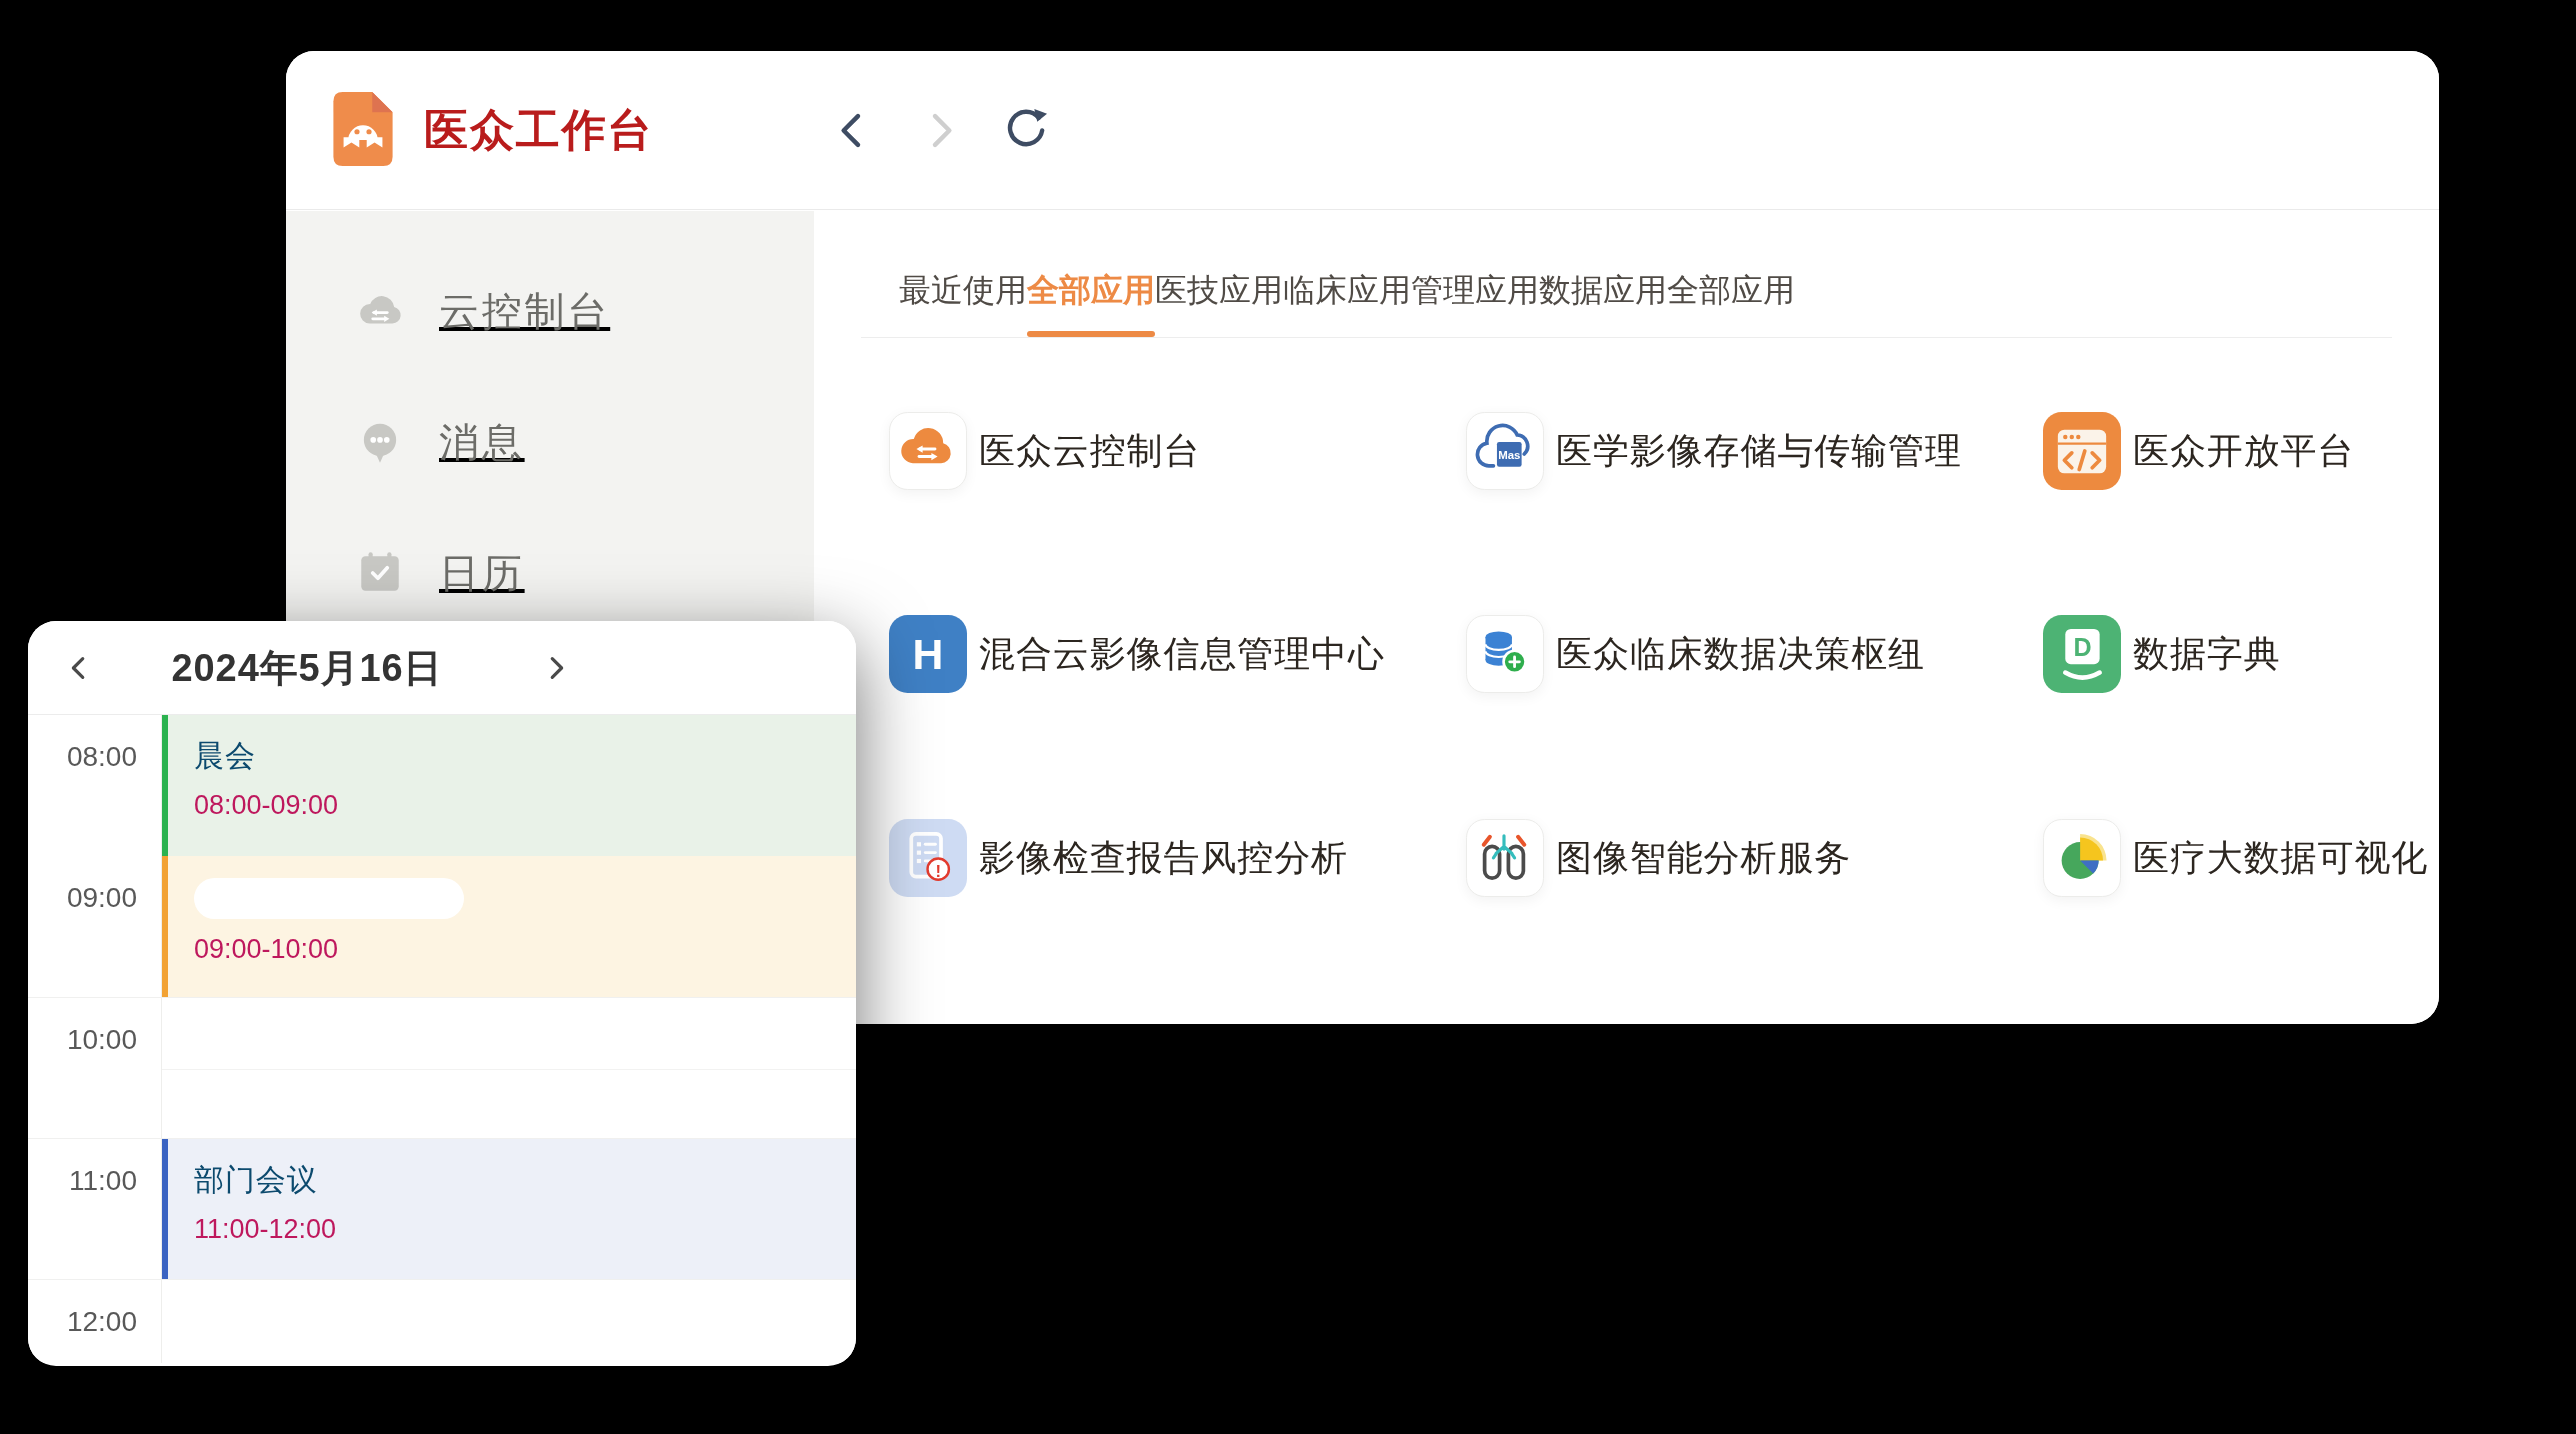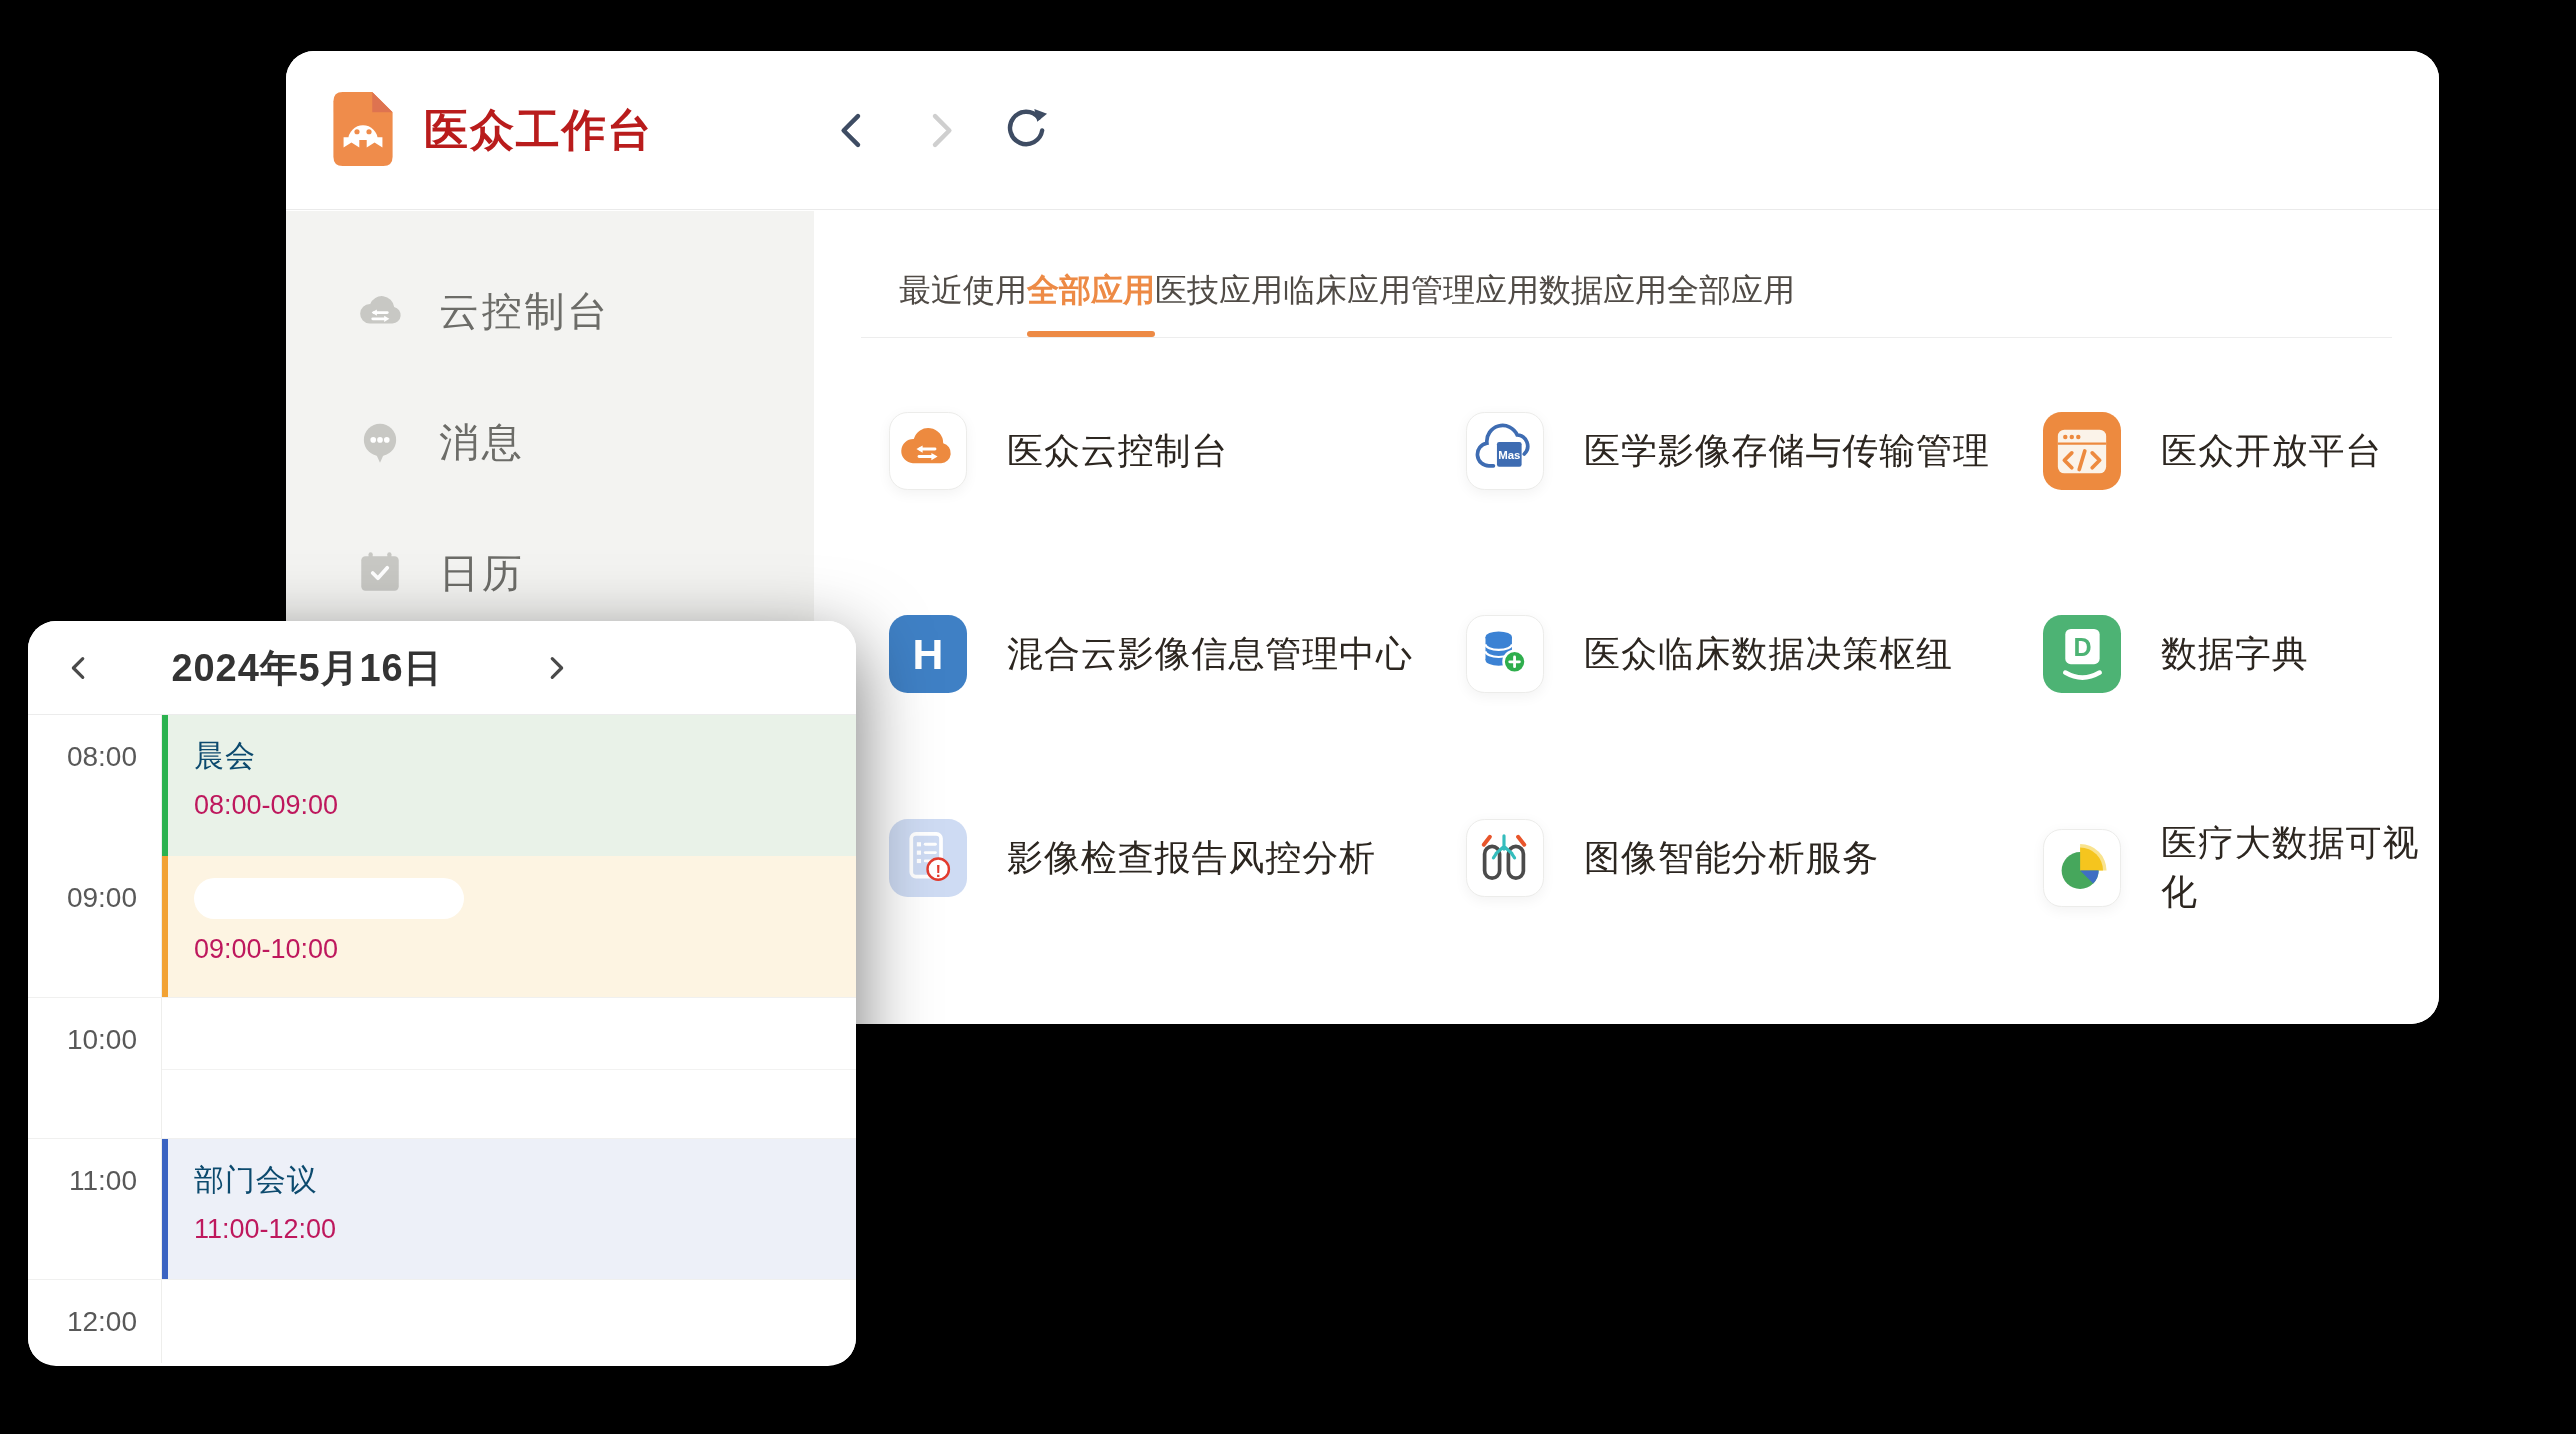--- a/index.html
+++ b/index.html
@@ -13,31 +13,31 @@
   .titlebar{position:absolute;left:0;top:0;right:0;height:158px;background:#fff;
     border-bottom:1.9px solid #eaeaea;}
   .logo{position:absolute;left:47px;top:41px;width:60px;height:74px;}
   .app-title{position:absolute;left:138px;top:0;height:158px;line-height:158px;
     font-size:44px;font-weight:bold;color:#b91c1c;letter-spacing:1.9px;}
   .nav{position:absolute;left:544px;top:0;height:158px;display:flex;align-items:center;gap:39px;}
   .nav-btn{width:47px;height:47px;display:flex;align-items:center;justify-content:center;cursor:pointer;}
   
   .sidebar{position:absolute;left:0;top:160px;width:528px;bottom:0;background:#F3F3F1;
     box-sizing:border-box;padding-top:71px;}
-  .side-item{display:flex;align-items:center;gap:34px;height:58px;margin:0 0 73px 69px;cursor:pointer;}
+  .side-item{display:flex;align-items:center;gap:34px;height:58px;margin:0 0 73px 69px;cursor:pointer;text-decoration:underline;}
   .side-item .lbl{font-size:40px;color:#6C6C68;letter-spacing:2.8px;}
   
   .content{position:absolute;left:528px;top:160px;right:0;bottom:0;background:#fff;}
   .tabs{position:absolute;left:47px;right:47px;top:0;height:127px;border-bottom:1.9px solid #ededed;
     display:flex;align-items:flex-end;padding-left:38px;box-sizing:border-box;}
   .tab{font-size:32px;color:#504B46;padding-bottom:24px;position:relative;cursor:pointer;white-space:nowrap;}
   .tab.active{color:#ED8A45;font-weight:bold;}
   .tab.active:after{content:"";position:absolute;left:0;right:0;bottom:0;height:6.5px;
     border-radius:3.7px;background:#ED8A45;}
-  .app{position:absolute;display:flex;align-items:center;gap:40px;cursor:pointer;}
+  .app{position:absolute;display:flex;align-items:center;gap:12px;cursor:pointer;}
   .app .label{font-size:36px;color:#2C2620;font-weight:500;letter-spacing:0.9px;}
   .tile{width:78px;height:78px;border-radius:18.6px;flex:0 0 auto;}
   .tile.card{background:#fff;border:1.9px solid #ECECEA;box-sizing:border-box;
     box-shadow:0 3.7px 13px rgba(0,0,0,0.05);}
   
   .pos-r0c0{left:75px;top:201px;}  .pos-r0c1{left:652px;top:201px;}  .pos-r0c2{left:1229px;top:201px;}
   .pos-r1c0{left:75px;top:404px;}  .pos-r1c1{left:652px;top:404px;}  .pos-r1c2{left:1229px;top:404px;}
   .pos-r2c0{left:75px;top:608px;}  .pos-r2c1{left:652px;top:608px;}  .pos-r2c2{left:1229px;top:608px;}
   
   #calendar{position:absolute;left:28px;top:621px;width:828px;height:745px;background:#fff;

